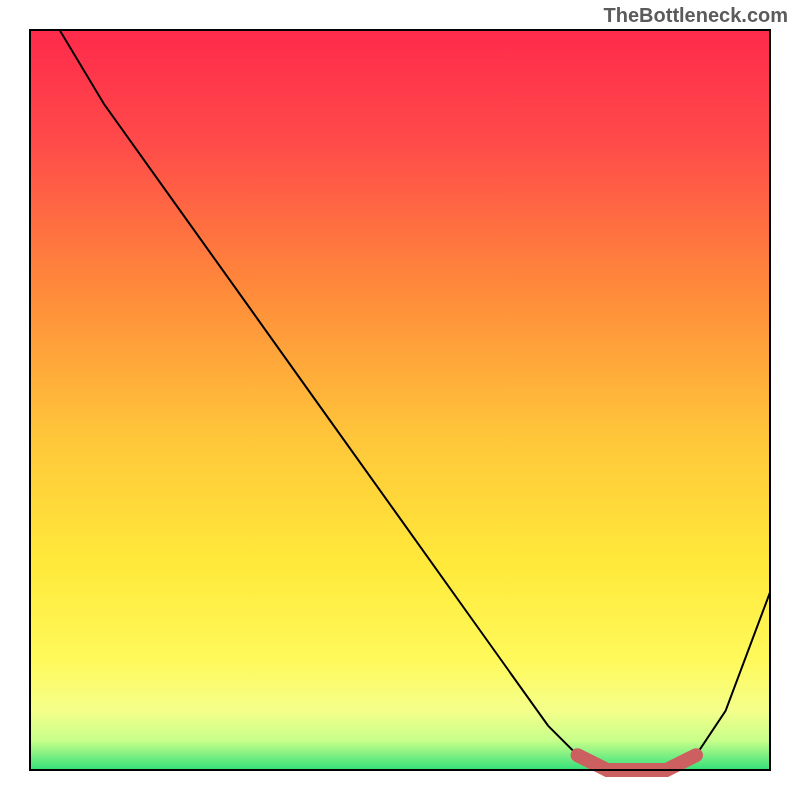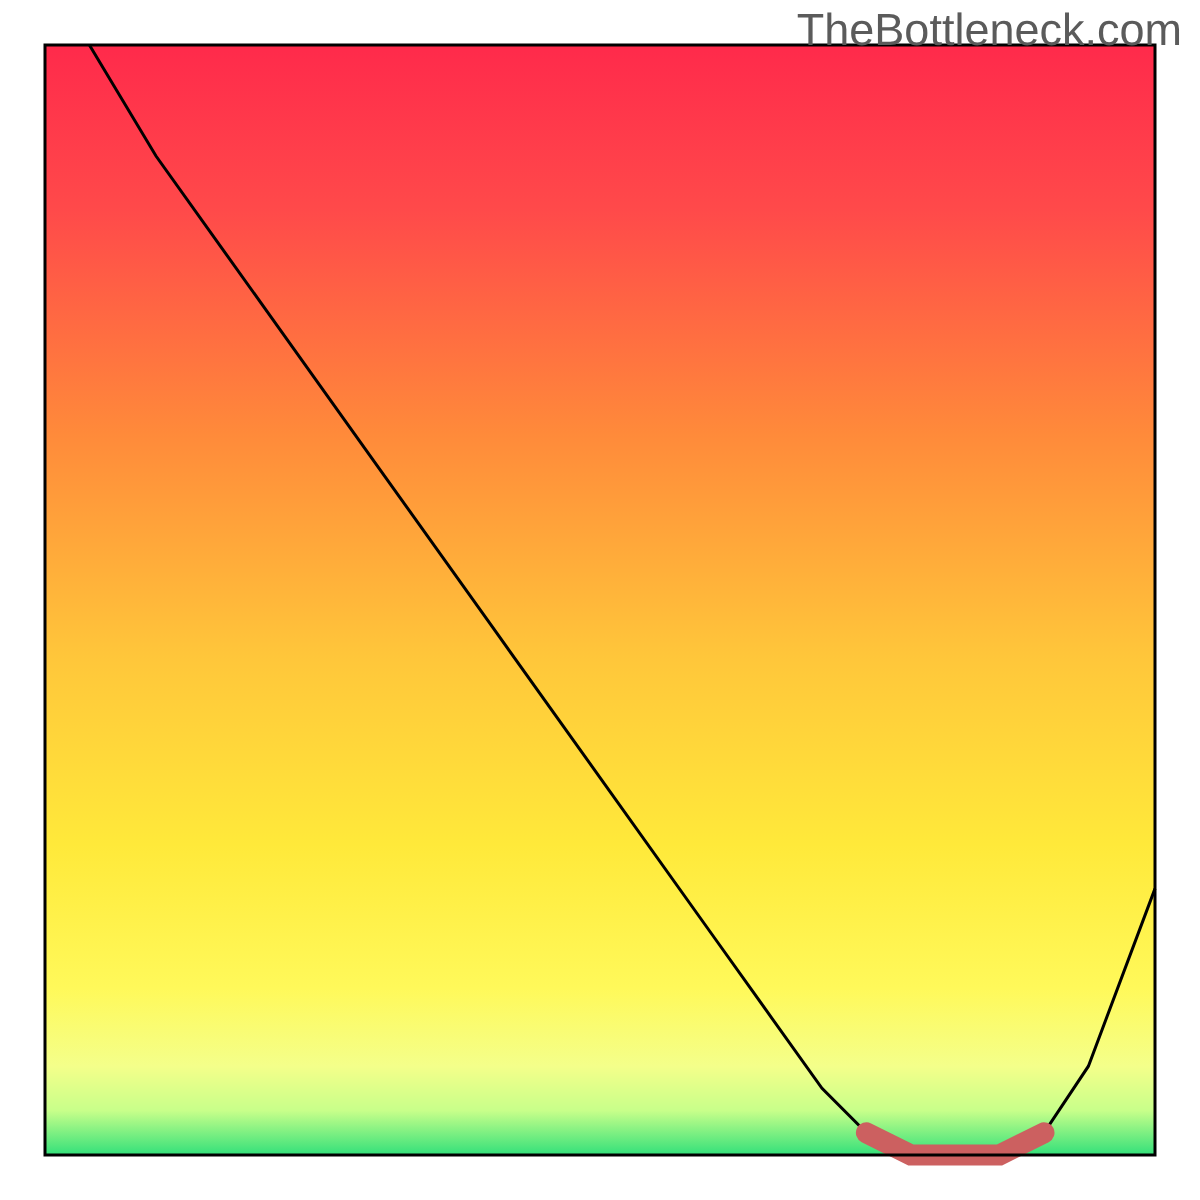--- a/index.html
+++ b/index.html
@@ -13,22 +13,22 @@
   .container {
     position: relative;
     width: 800px;
     height: 800px;
   }
   .watermark {
     position: absolute;
     top: 4px;
     right: 12px;
     color: #5b5b5b;
-    font-size: 30px;
-    font-weight: normal;
+    font-size: 20px;
+    font-weight: bold;
     z-index: 10;
   }
   svg.chart {
     position: absolute;
     top: 0;
     left: 0;
     width: 800px;
     height: 800px;
   }
 </style>

